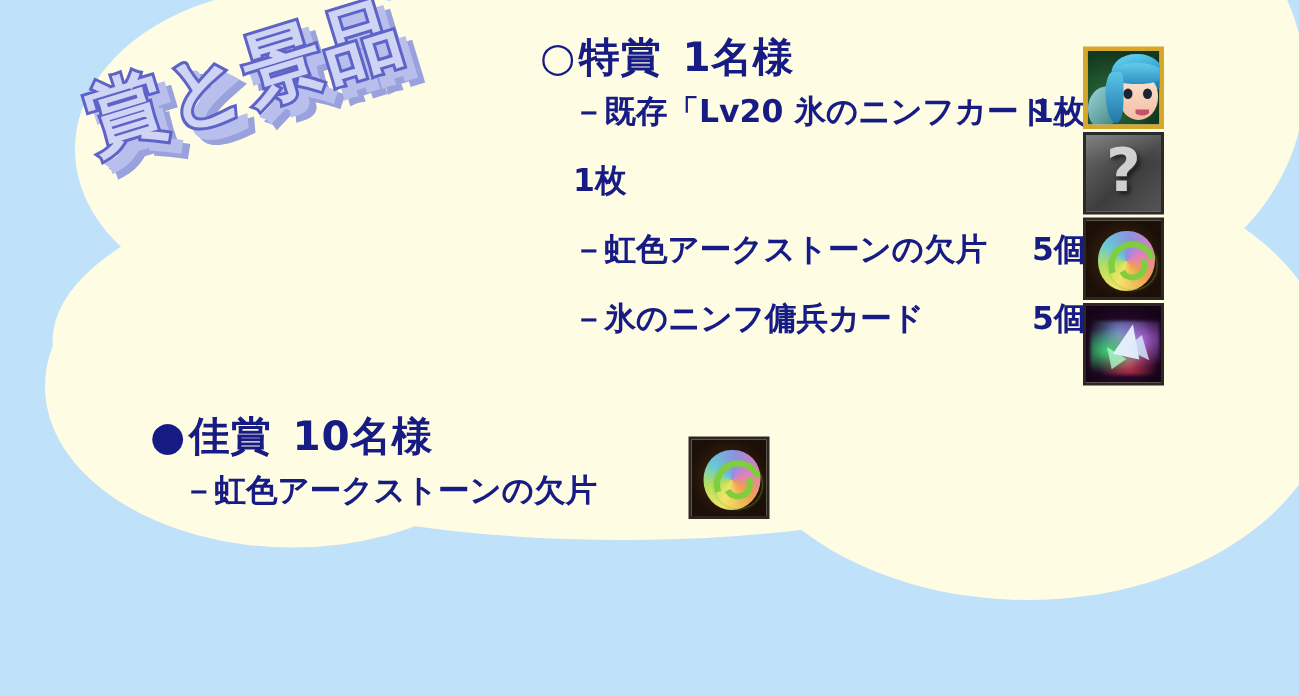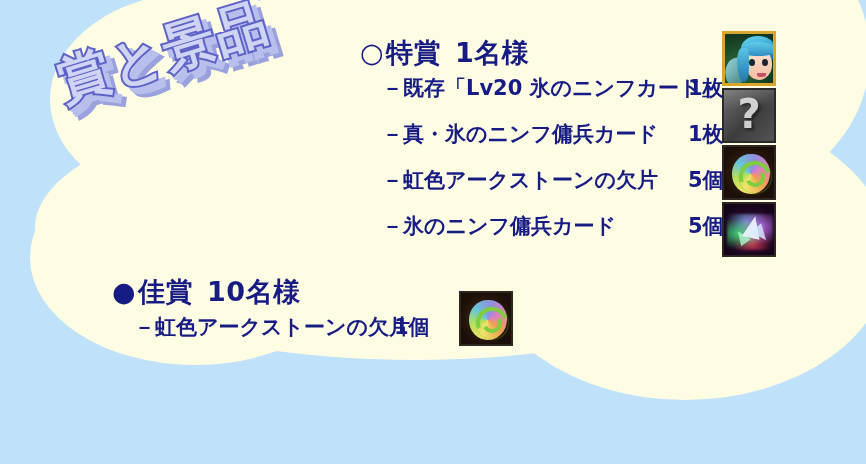--- a/index.html
+++ b/index.html
@@ -84,22 +84,22 @@
   #title-art .t-face {
     position: absolute;
     left: 0;
     top: 0;
     color: #cfd3f4;
   }
 
   
   .prize-block { position: absolute; }
 
-  #block-tokusho { left: 360px; top: 38px; }
-  #block-kasho   { left: 112px; top: 277px; }
+  #block-tokusho { left: 360px; top: 24px; }
+  #block-kasho   { left: 100px; top: 277px; }
 
   .prize-heading {
     font-weight: bold;
     font-size: 27px;
     color: #161c84;
     white-space: nowrap;
     line-height: 1.1;
     letter-spacing: 0.5px;
   }
   .prize-heading .bullet { margin-right: 2px; }
@@ -315,21 +315,20 @@
   <div class="prize-block" id="block-tokusho">
     <div class="prize-heading">
       <span class="bullet">○</span><span>特賞</span><span class="count">1名様</span>
     </div>
     <div class="prize-rows">
       <div class="prize-row">
         <span class="row-name">－既存「Lv20 氷のニンフカード」</span>
         <span class="row-qty">1枚</span>
       </div>
       <div class="prize-row">
-        <span class="row-name">－真・氷のニンフ傭兵カード</span>
         <span class="row-qty">1枚</span>
       </div>
       <div class="prize-row">
         <span class="row-name">－虹色アークストーンの欠片</span>
         <span class="row-qty">5個</span>
       </div>
       <div class="prize-row">
         <span class="row-name">－氷のニンフ傭兵カード</span>
         <span class="row-qty">5個</span>
       </div>
@@ -367,21 +366,20 @@
     </div>
   </div>
 
   <div class="prize-block" id="block-kasho">
     <div class="prize-heading">
       <span class="bullet">●</span><span>佳賞</span><span class="count">10名様</span>
     </div>
     <div class="prize-rows">
       <div class="prize-row">
         <span class="row-name">－虹色アークストーンの欠片</span>
-        <span class="row-qty">1個</span>
       </div>
     </div>
   </div>
 
   <div class="item-icon ic-fragment icon-kasho">
     <div class="blob"></div>
     <div class="spiral"></div>
     <div class="spiral2"></div>
   </div>
 

